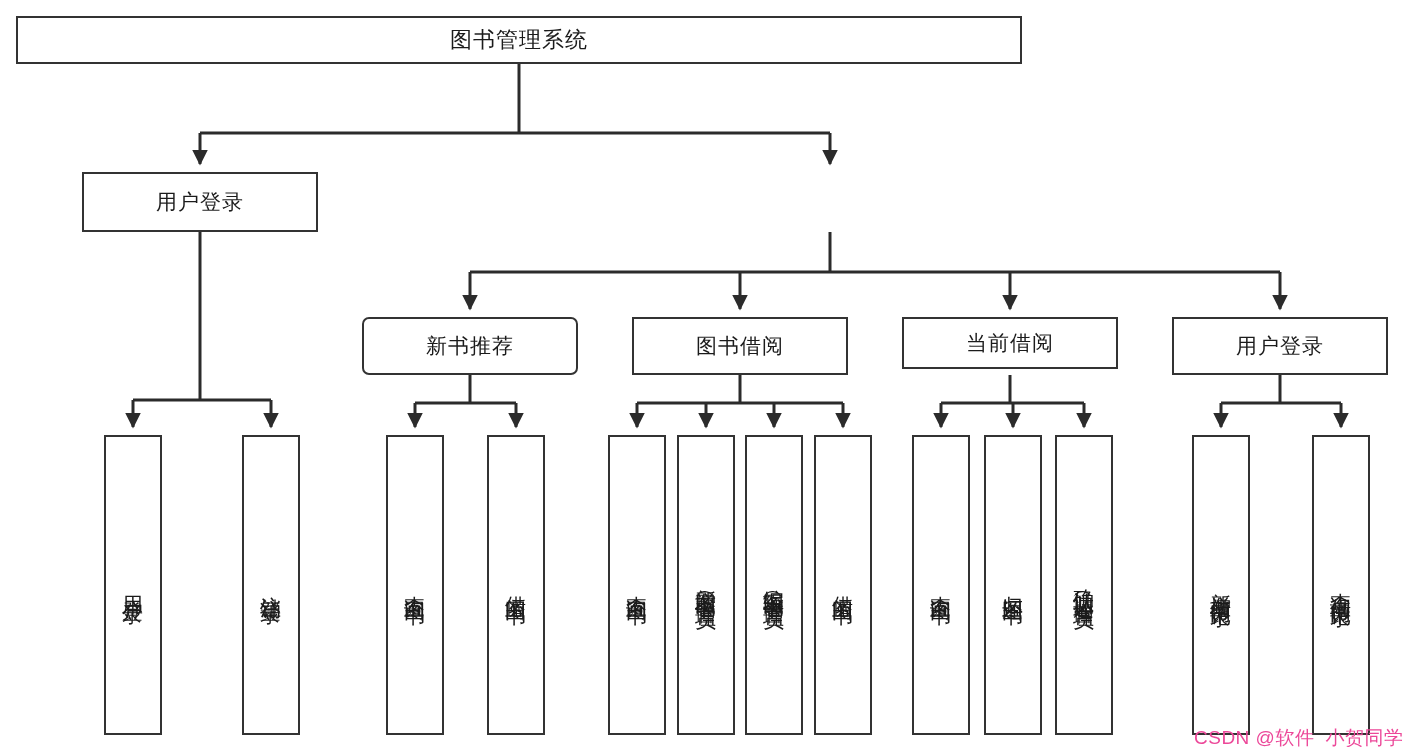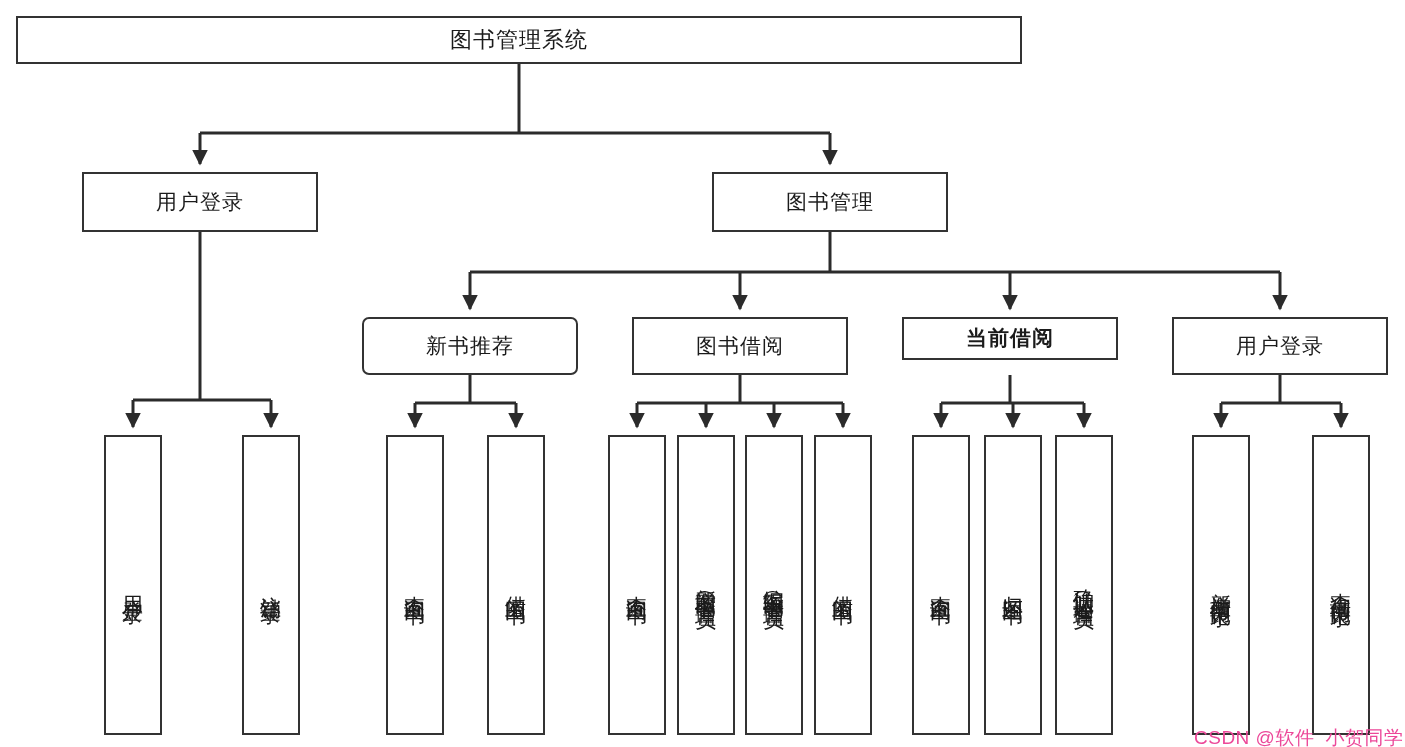--- a/index.html
+++ b/index.html
@@ -131,33 +131,30 @@
   </svg>
 
   <div class="node h h-big" style="left:16px; top:16px; width:1006px; height:48px;">
     <span class="lbl">图书管理系统</span>
   </div>
 
   <div class="node h" style="left:82px; top:172px; width:236px; height:60px;">
     <span class="lbl">用户登录</span>
   </div>
 
-  <div class="node h" style="left:712px; top:172px; width:236px; height:60px;">
-    <span class="lbl">图书管理</span>
-  </div>
 
   <div class="node h" style="left:362px; top:317px; width:216px; height:58px;border-radius:7px;">
     <span class="lbl">新书推荐</span>
   </div>
 
   <div class="node h" style="left:632px; top:317px; width:216px; height:58px;">
     <span class="lbl">图书借阅</span>
   </div>
 
-  <div class="node h" style="left:902px; top:317px; width:216px; height:43px;font-weight:bold;">
+  <div class="node h" style="left:902px; top:317px; width:216px; height:52px;">
     <span class="lbl">当前借阅</span>
   </div>
 
   <div class="node h" style="left:1172px; top:317px; width:216px; height:58px;">
     <span class="lbl">用户登录</span>
   </div>
 
   <div class="node v" style="left:104px; top:435px; width:58px; height:300px;">
     <span class="lbl">用户登录</span>
   </div>

